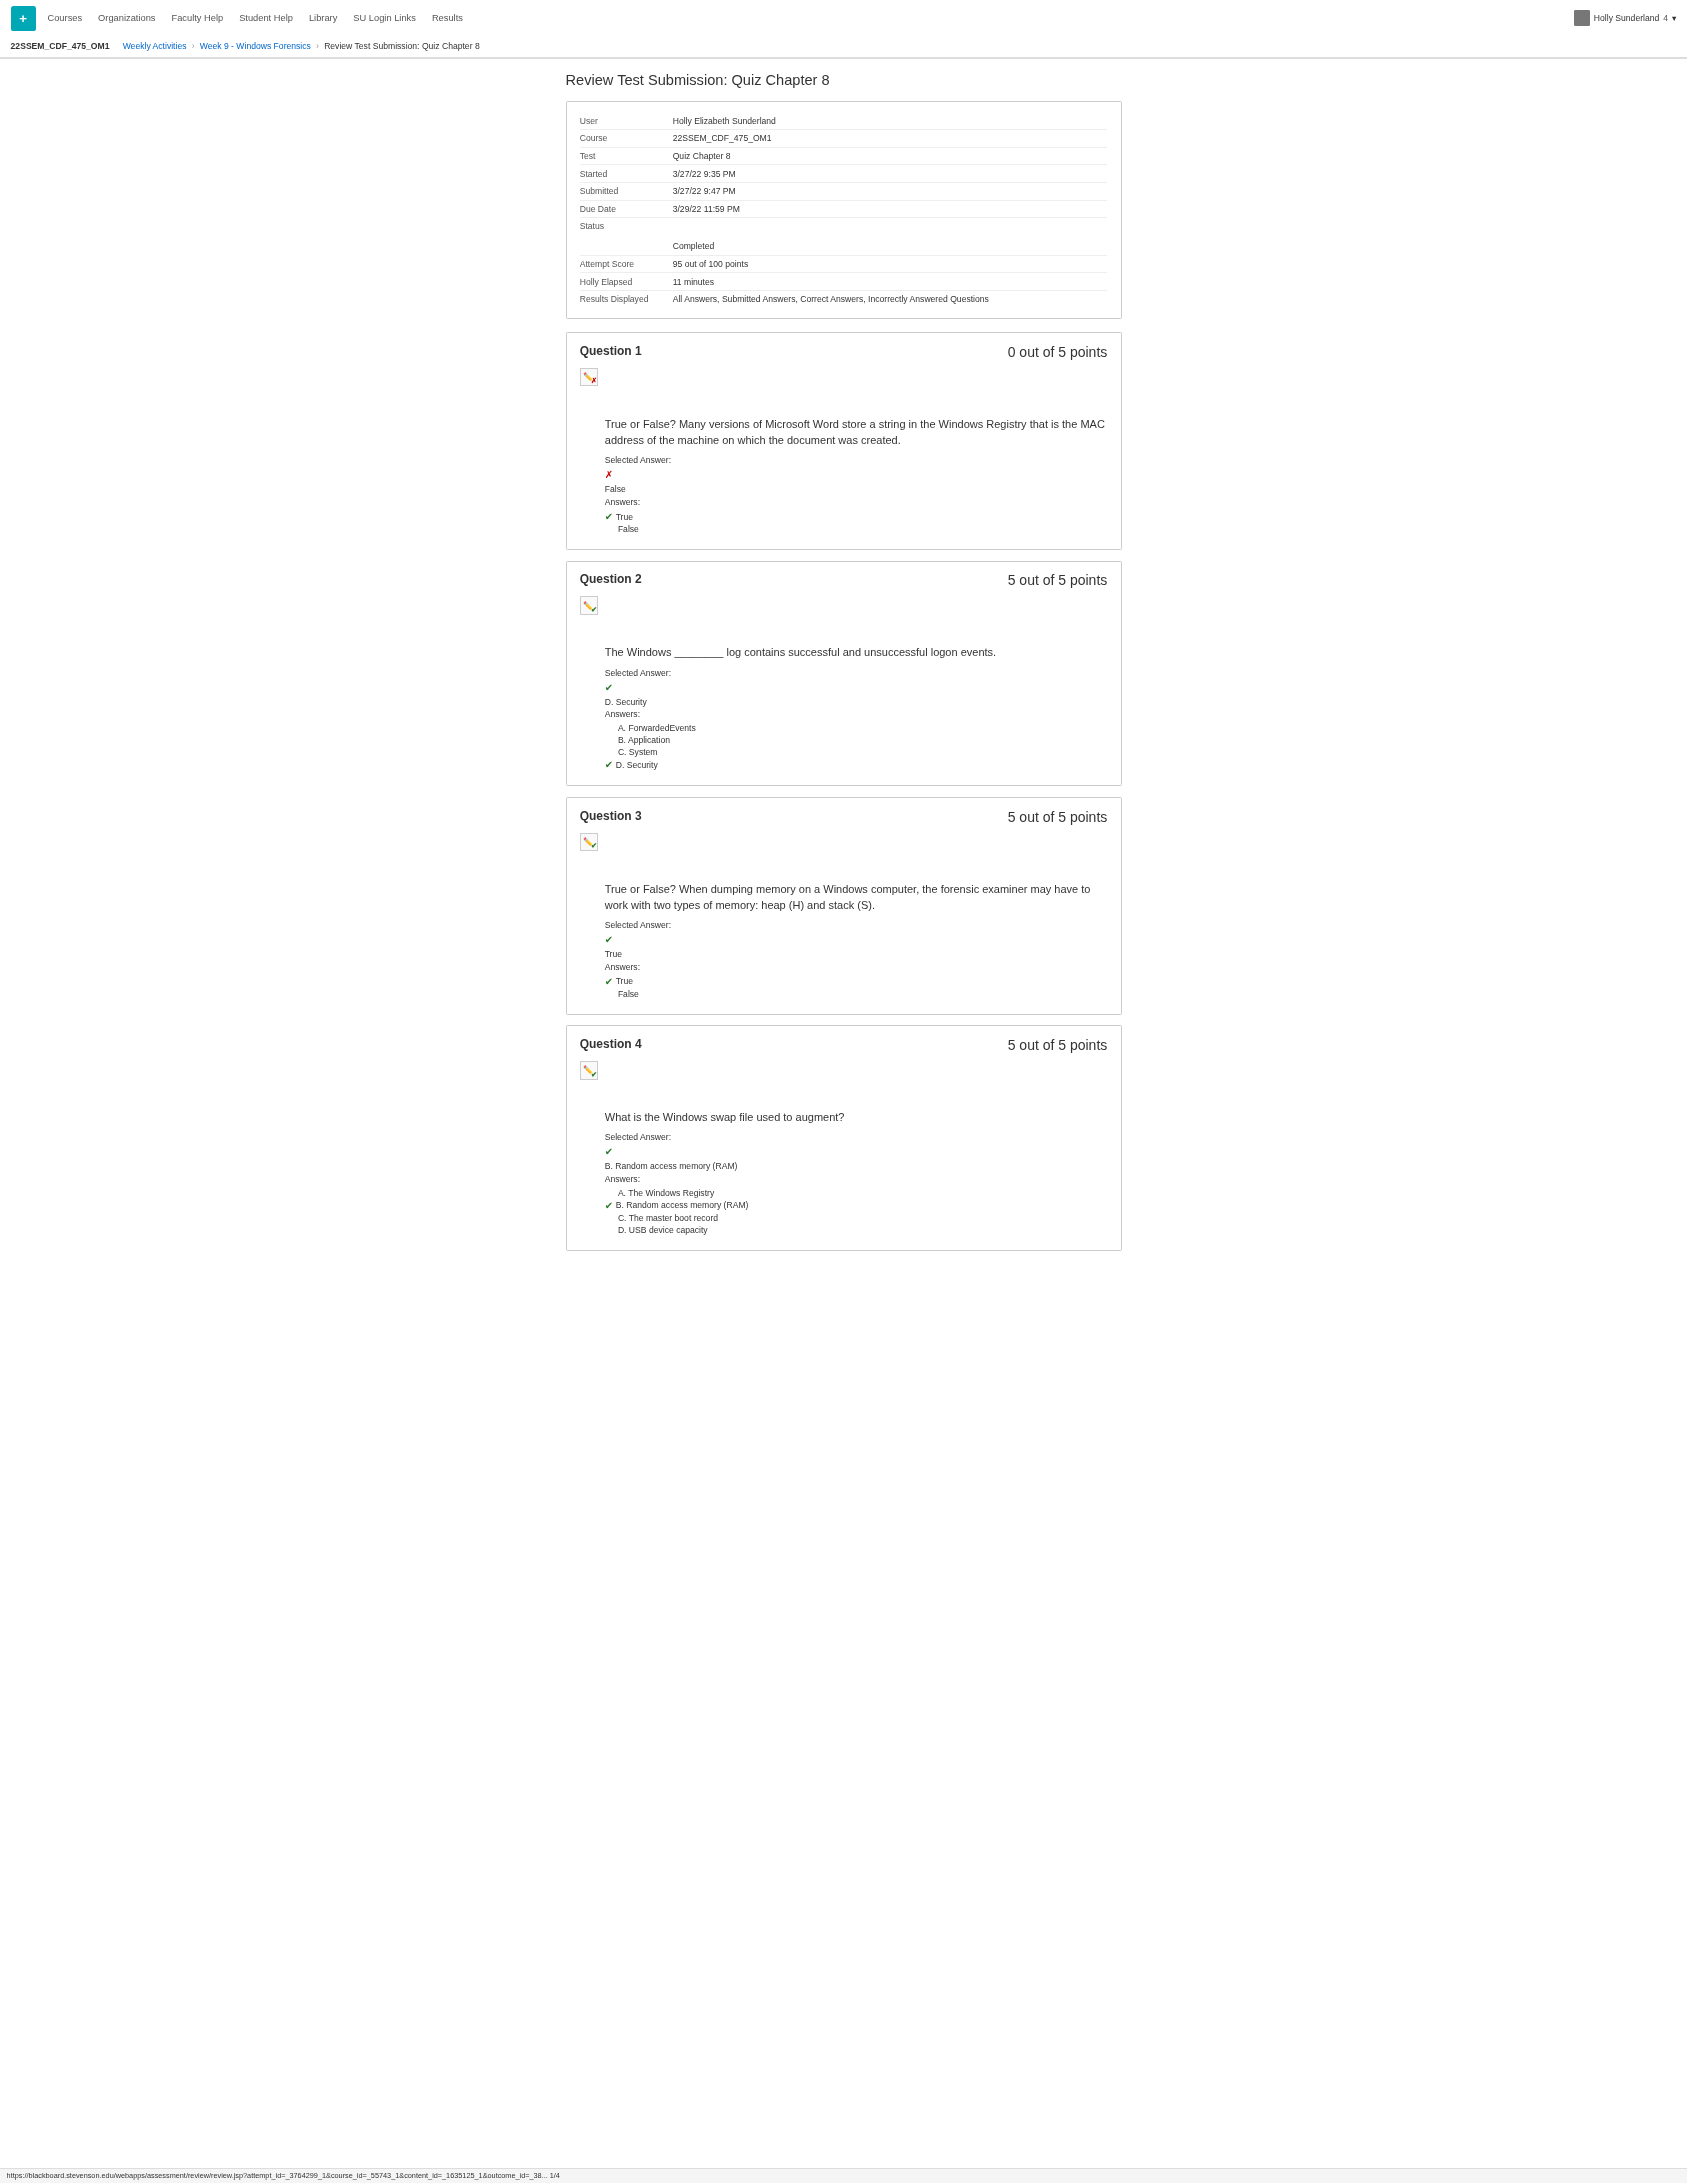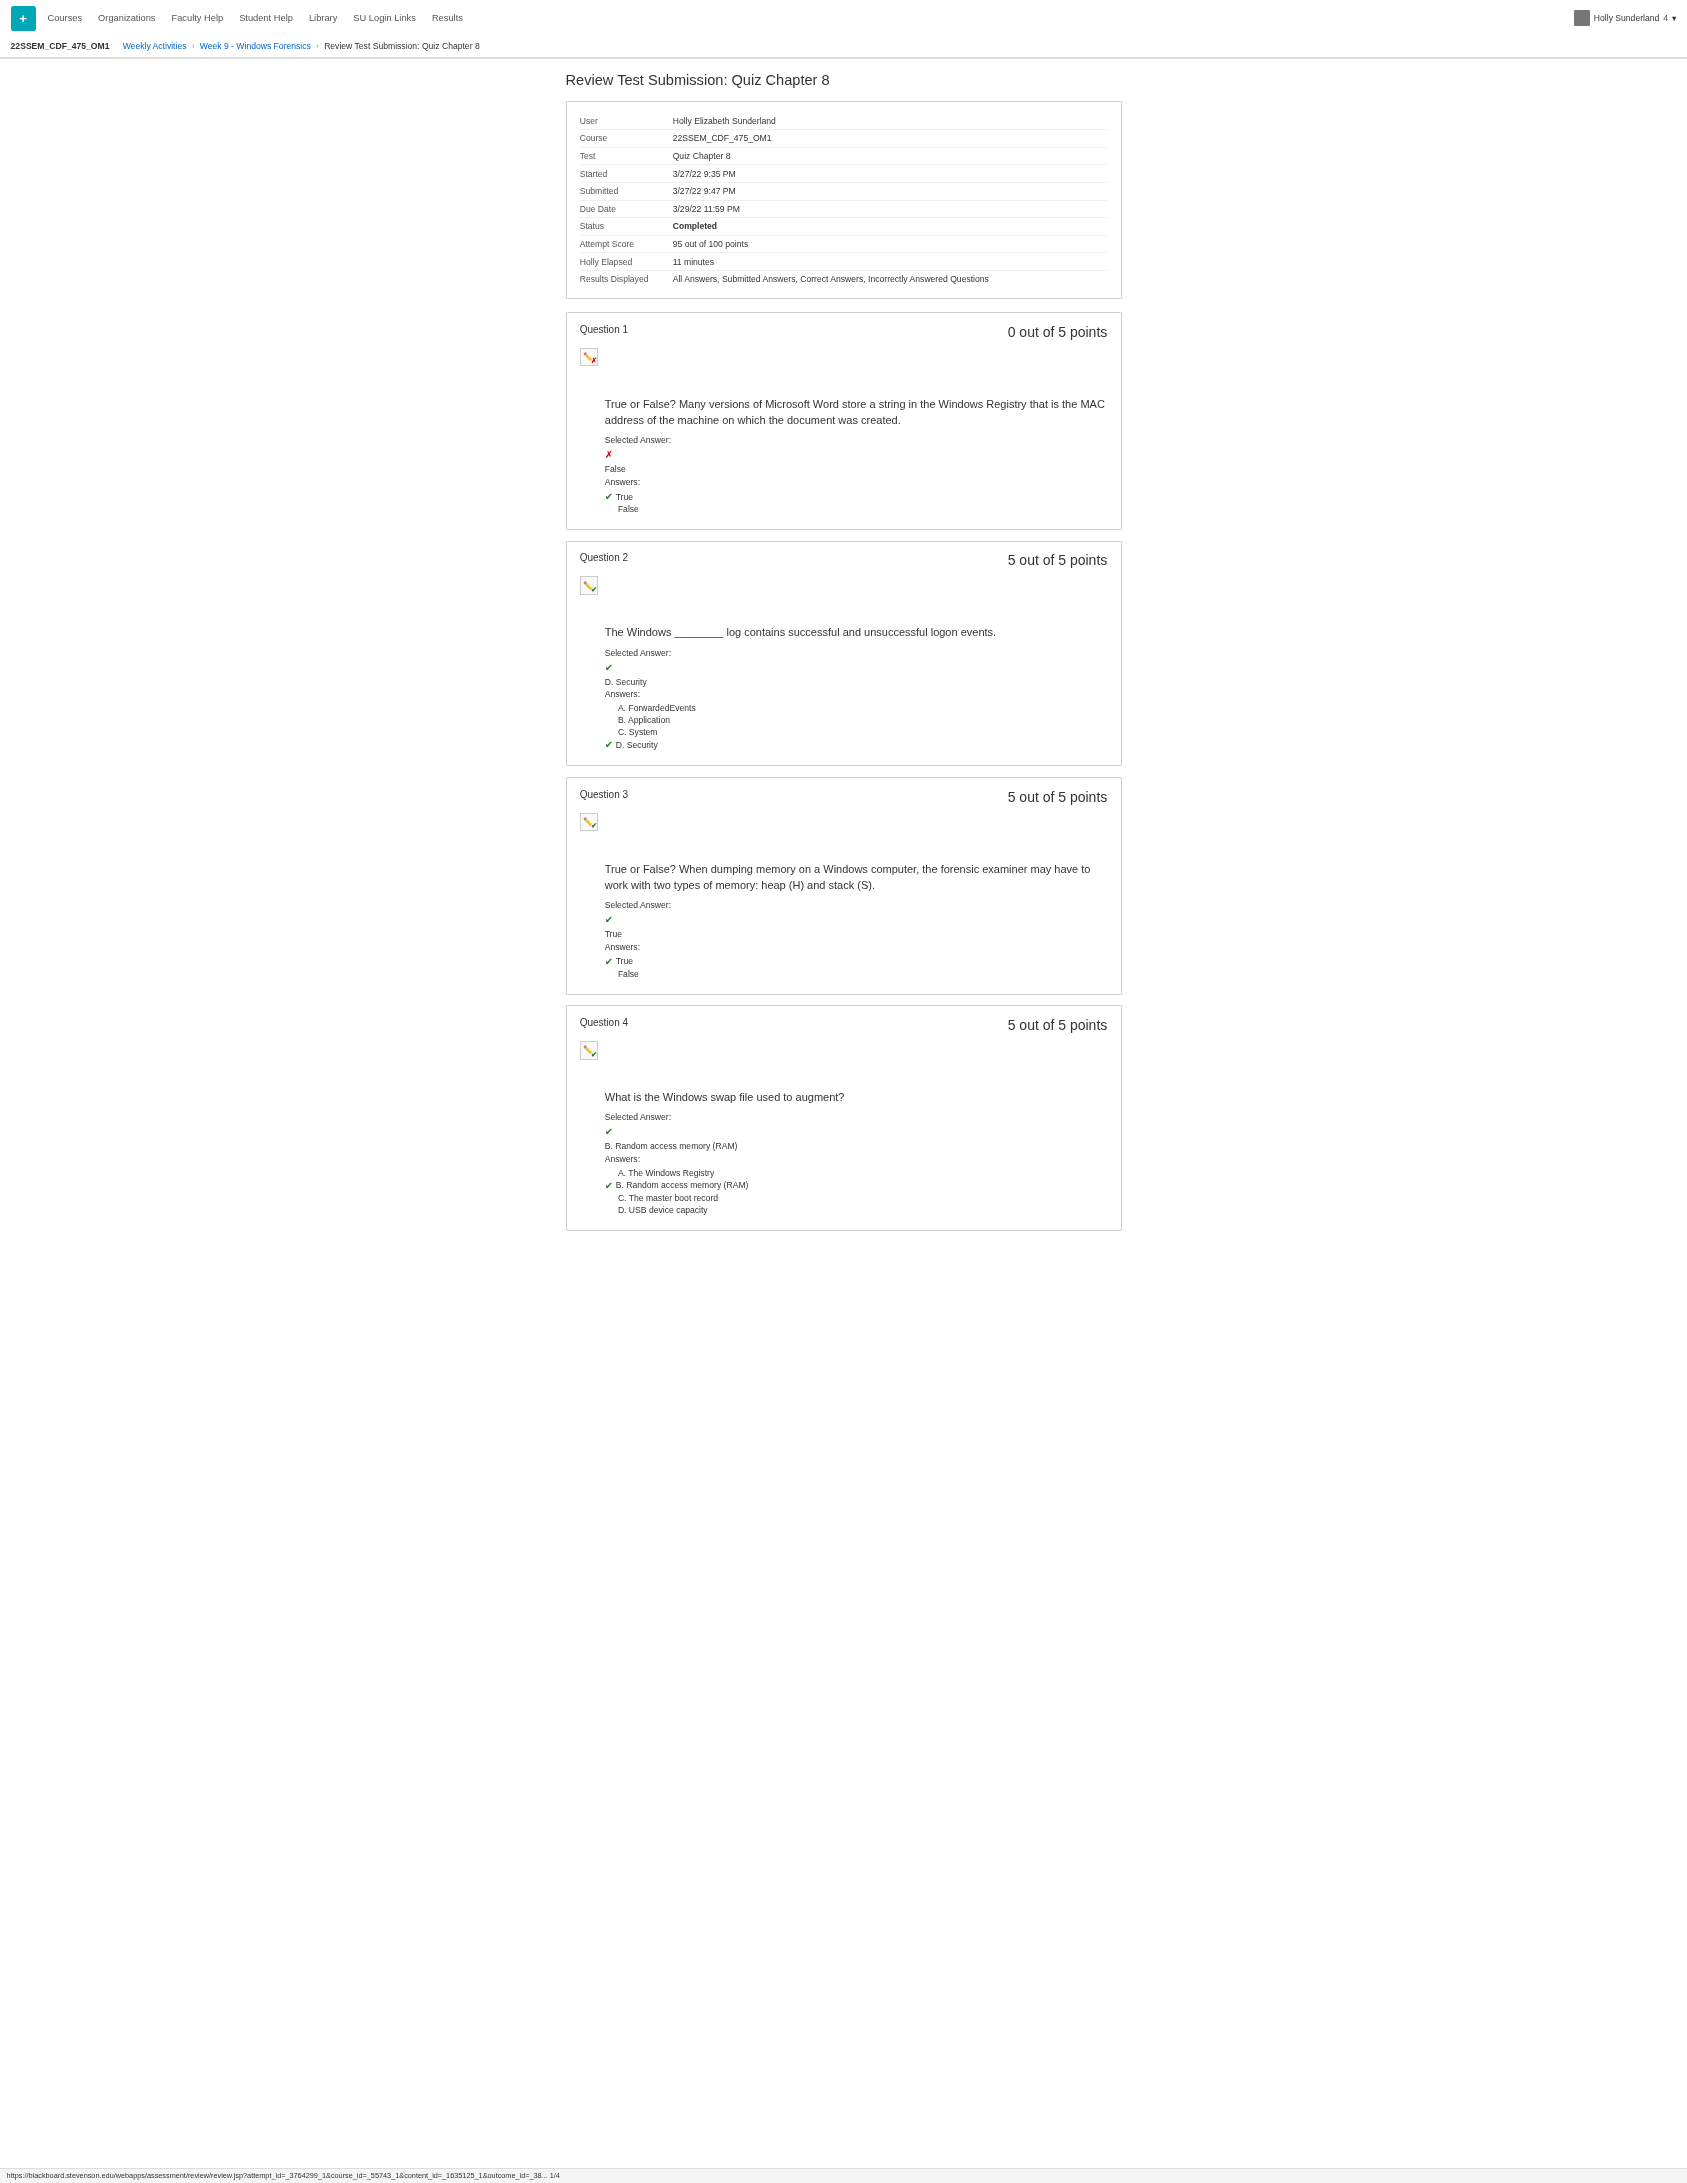--- a/index.html
+++ b/index.html
@@ -19,37 +19,37 @@
     }
     .info-row {
       display: flex;
       padding: 3.3px 0;
       border-bottom: 0.7px solid #eee;
       font-size: 8.6px;
     }
     .info-row:last-child { border-bottom: none; }
     .info-label { width: 93px; color: #555; flex-shrink: 0; }
     .info-value { color: #333; }
-    .info-value.bold { font-weight: bold; }
+    .info-value.bold { font-weight: normal; margin-top: 20px; }
 
     
     .question-block {
       border: 0.7px solid #ccc;
       border-radius: 1.3px;
       padding: 10.6px 13.2px;
       margin-bottom: 10.6px;
       background: #fff;
     }
     .question-header {
       display: flex;
       justify-content: space-between;
       align-items: flex-start;
       margin-bottom: 8px;
     }
-    .question-title { font-weight: normal; font-size: 10px; }
+    .question-title { font-weight: bold; font-size: 12px; }
     .question-points { font-size: 14px; color: #333; }
 
     .question-body {
       display: flex;
       gap: 6.6px;
       margin-bottom: 6.6px;
     }
     .question-icon {
       width: 18.5px; height: 18.5px; flex-shrink: 0;
       border: 0.7px solid #ccc;

